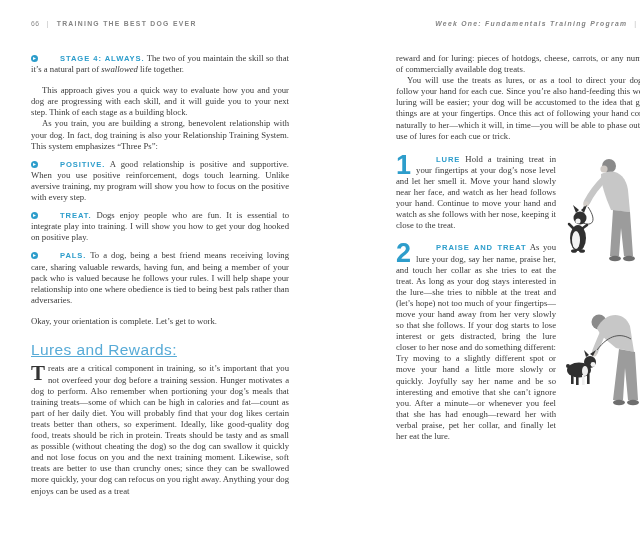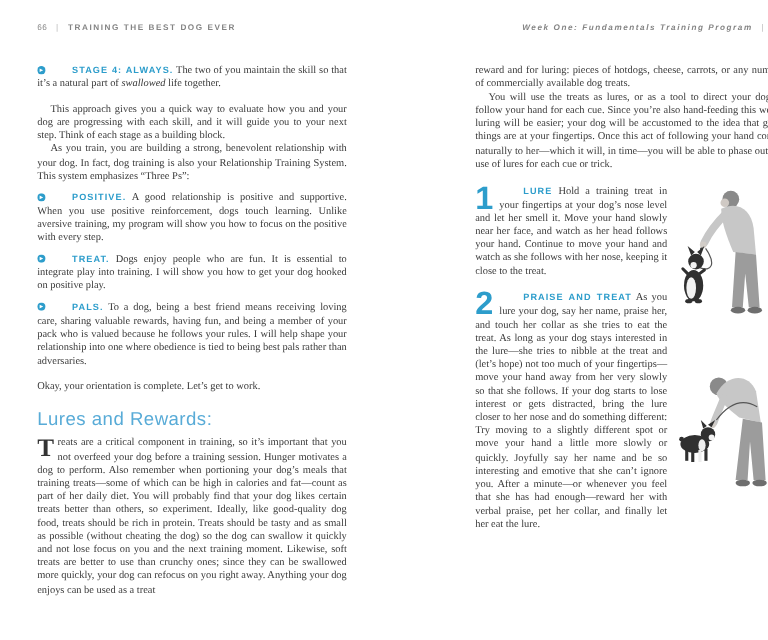--- a/index.html
+++ b/index.html
@@ -35,21 +35,21 @@
     font-weight:bold; font-size:7.6px; letter-spacing:0.9px;
     color:#2d9dcb;
     padding-left:20px;
   }
   .b-icon { display:inline-block; width:7px; height:7px; vertical-align:-1px; margin-right:2px; }
   .bullet-p { margin-top:7px; }
 
   .section-heading {
     font-family:"Liberation Sans","DejaVu Sans",sans-serif;
     font-weight:normal; color:#58abd7; font-size:15.5px; line-height:17.5px;
-    letter-spacing:0.4px; margin:14px 0 5px 0; text-align:left;
+    letter-spacing:0.4px; margin:14px 0 5px 0; text-align:left;text-decoration:underline;
   }
   .dropcap {
     float:left; font-family:"Liberation Serif","DejaVu Serif",serif;
     font-weight:bold; font-size:21px; line-height:19px; margin:1px 3px 0 0; color:#333;
   }
 
   
   .steps-row { display:flex; margin-top:12px; }
   .steps-col { width:160px; }
   .photos-col { width:90px; margin-left:7px; }

